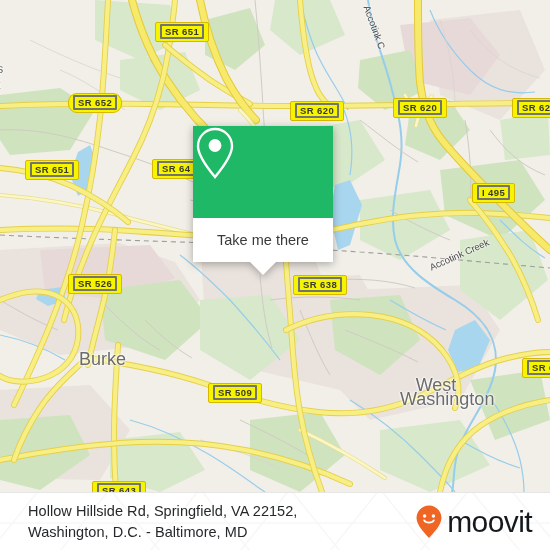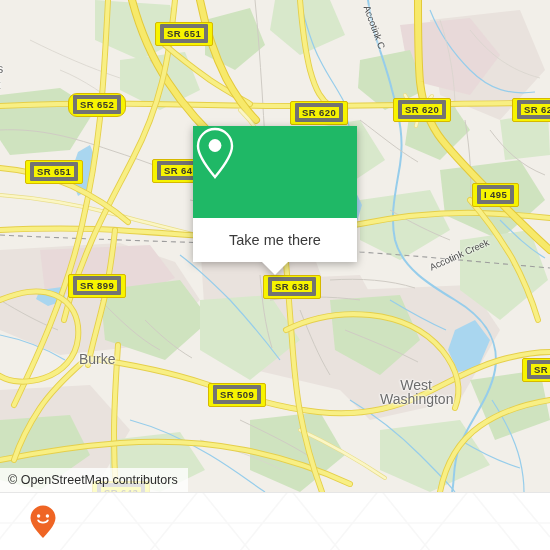--- a/index.html
+++ b/index.html
@@ -29,36 +29,36 @@
     font-weight:bold;
     letter-spacing:.4px;
     padding:1px 4px 2px 4px;
     line-height:11px;
     white-space:nowrap;
     box-sizing:border-box;
     text-align:center;
   }
   .shield .inner{
     display:block;
-    border:4px solid #737373;
+    border:2px solid #737373;
     border-radius:1px;
     padding:0 3px;
   }
 
   
   .place{
     position:absolute;
     color:#6b6b6b;
     font-size:12.5px;
     white-space:nowrap;
     text-shadow:0 0 3px #fff,0 0 3px #fff,0 0 2px #fff;
     line-height:14px;
   }
-  .place.big{font-size:14px;}
-  .place.two{text-align:center;}
+  .place.big{font-size:18px;}
+  .place.two{text-align:center;margin-left:20px;}
   .water-label{
     position:absolute;
     color:#4a4a4a;
     font-size:9.5px;
     white-space:nowrap;
     text-shadow:0 0 3px #fff,0 0 3px #fff;
   }
 
   
   .attribution{
@@ -67,21 +67,21 @@
     padding:0 10px 0 8px;
     background:rgba(255,255,255,.78);
     color:#2b2b2b;
     font-size:12.5px;
     white-space:nowrap;
   }
 
   
   .popup{
     position:absolute;left:193px;top:126px;
-    width:164px;
+    width:140px;
     filter:drop-shadow(0 2px 4px rgba(0,0,0,.3));
   }
   .popup-head{
     height:92px;
     background:#1fb866;
     display:flex;align-items:center;justify-content:center;
   }
   .popup-body{
     background:#fff;
     height:44px;
@@ -348,23 +348,23 @@
     <div class="shield" style="left:393px;top:98px;">
       <span class="inner">SR 620</span>
     </div>
     <div class="shield" style="left:512px;top:98px;">
       <span class="inner">SR 620</span>
     </div>
     <div class="shield" style="left:472px;top:183px;text-align:right;">
       <span class="inner">I 495</span>
     </div>
     <div class="shield" style="left:68px;top:274px;">
-      <span class="inner">SR 899</span>
-    </div>
-    <div class="shield" style="left:263px;top:275px;">
+      <span class="inner">SR 526</span>
+    </div>
+    <div class="shield" style="left:293px;top:275px;">
       <span class="inner">SR 638</span>
     </div>
     <div class="shield" style="left:208px;top:383px;">
       <span class="inner">SR 509</span>
     </div>
     <div class="shield" style="left:522px;top:358px;">
       <span class="inner">SR 64</span>
     </div>
     <div class="shield" style="left:92px;top:437px;margin-top:44px;">
       <span class="inner">SR 643</span>
@@ -376,41 +376,45 @@
           <path d="M22 3 C31.4 3 39 10.6 39 20 C39 31 26.5 45.5 22 51 C17.5 45.5 5 31 5 20 C5 10.6 12.6 3 22 3 Z" fill="none" stroke="#ffffff" stroke-width="2.4"></path>
           <circle cx="22" cy="19.5" r="6.4" fill="#ffffff"></circle>
         </svg>
       </div>
       <div class="popup-body">
         <span>Take me there</span>
         <div class="popup-tail"></div>
       </div>
     </div>
 
-    <div class="attribution">© OpenStreetMap contributors</div>
   </div>
 
   <div class="footer">
     <svg class="footer-watermark" width="550" height="58" viewBox="0 0 550 58">
       <g stroke="#e9e9e9" stroke-width="1.6" fill="none">
         <path d="M60 58 L110 -4 L160 58"></path>
         <path d="M150 58 L200 -4 L250 58"></path>
         <path d="M240 58 L290 -4 L340 58"></path>
         <path d="M330 58 L380 -4 L430 58"></path>
         <path d="M420 58 L470 -4 L520 58"></path>
         <path d="M0 30 L550 30"></path>
         <path d="M-10 58 L40 -4"></path>
         <path d="M510 -4 L550 44"></path>
       </g>
     </svg>
 
+    <div class="footer-text">
+      <div>Hollow Hillside Rd, Springfield, VA 22152,</div>
+      <div>Washington, D.C. - Baltimore, MD</div>
+    </div>
 
     <div class="brand">
       <svg width="30" height="36" viewBox="0 0 30 36">
         <path d="M15 1.5 C21.9 1.5 27.5 7.1 27.5 14 C27.5 21.5 18 30.5 15 34 C12 30.5 2.5 21.5 2.5 14 C2.5 7.1 8.1 1.5 15 1.5 Z" fill="#ef6524"></path>
         <circle cx="10.6" cy="12" r="1.7" fill="#ffffff"></circle>
         <circle cx="19.4" cy="12" r="1.7" fill="#ffffff"></circle>
         <path d="M10.2 16.4 C11.8 19.4 18.2 19.4 19.8 16.4" fill="none" stroke="#ffffff" stroke-width="1.8" stroke-linecap="round"></path>
       </svg>
+      <span class="brand-word">moovit</span>
     </div>
   </div>
 
 </div>
 
 </body></html>

